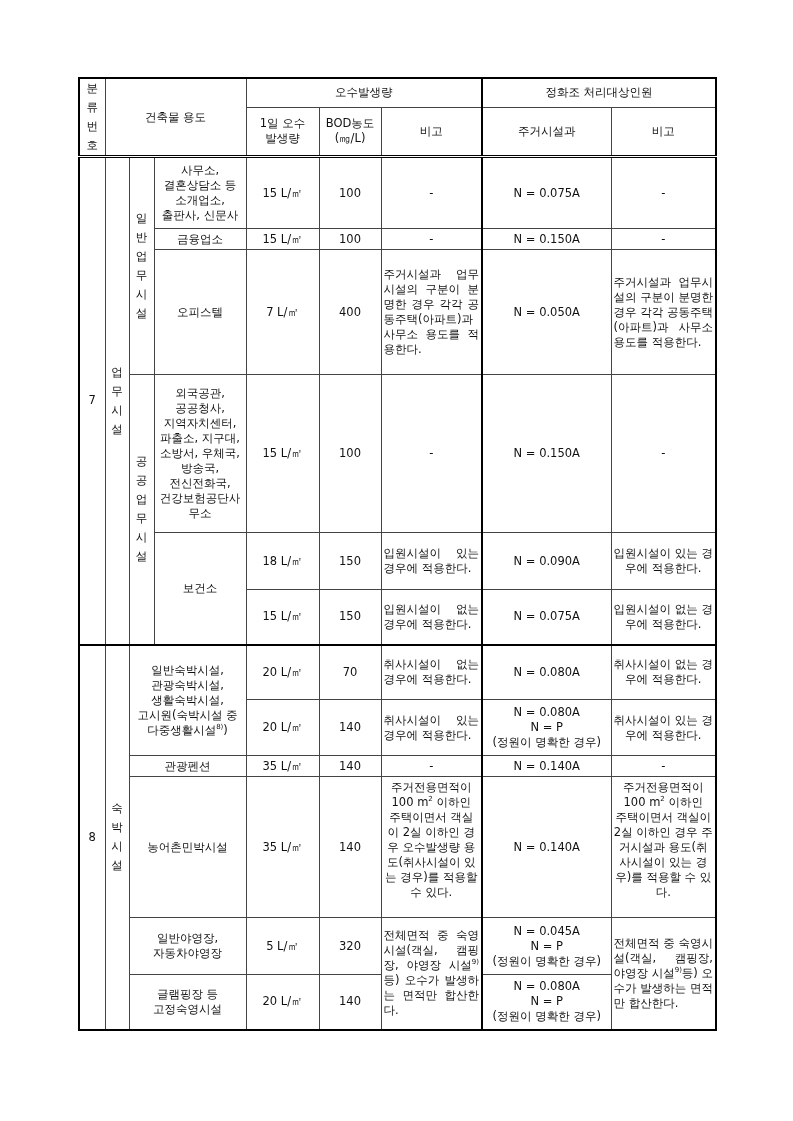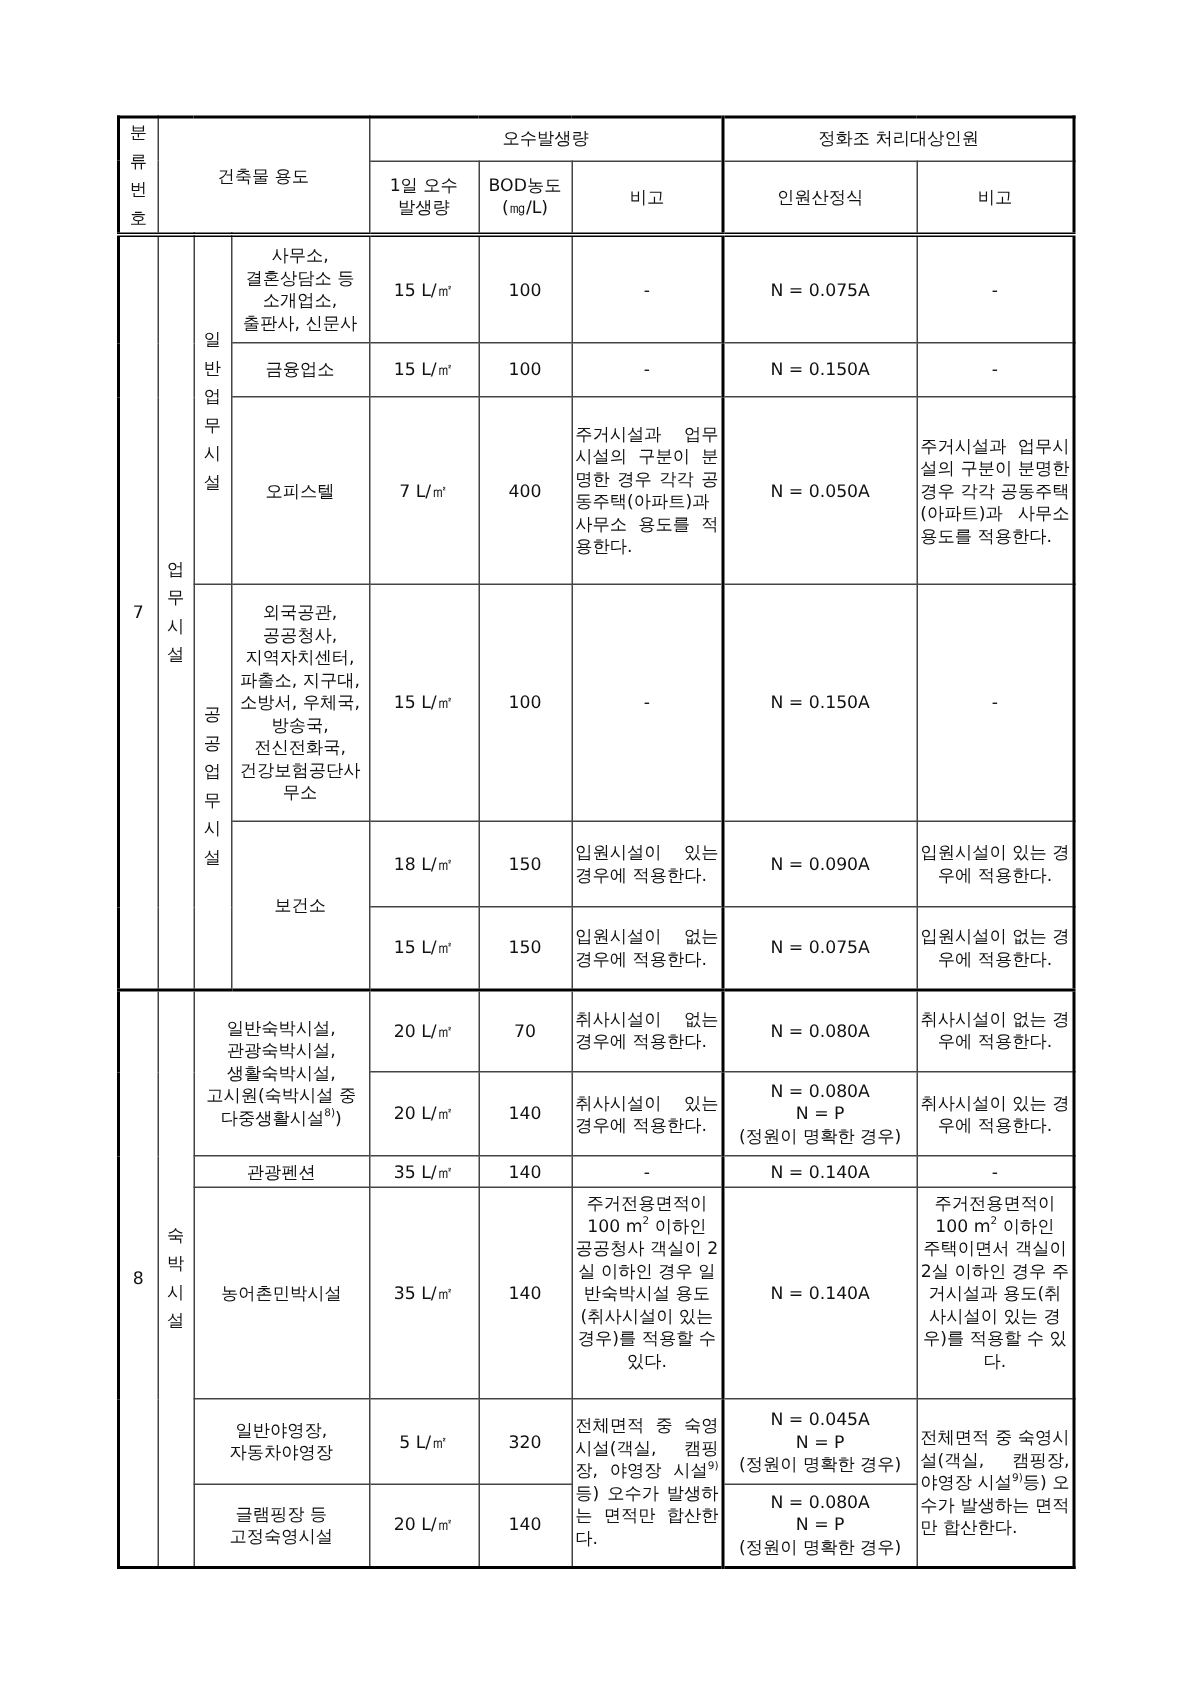--- a/index.html
+++ b/index.html
@@ -49,21 +49,21 @@
     <td rowspan="2" colspan="3" class="dblB">건축물 용도</td>
     <td colspan="3">오수발생량</td>
     <td colspan="2" class="thickL">정화조 처리대상인원</td>
   </tr>
   <tr style="height:44px">
     <td class="pre dblB">1일 오수
 발생량</td>
     <td class="pre dblB">BOD농도
 (㎎/L)</td>
     <td class="dblB">비고</td>
-    <td class="thickL dblB">인원산정식</td>
+    <td class="thickL dblB">주거시설과</td>
     <td class="dblB">비고</td>
   </tr>
 
   <tr style="height:72px">
     <td rowspan="6" class="thickB">7</td>
     <td rowspan="6" class="vert thickB">
       <span>업</span>
           <span>무</span>
           <span>시</span>
           <span>설</span>
@@ -79,21 +79,21 @@
     <td class="pre">사무소,
 결혼상담소 등
 소개업소,
 출판사, 신문사</td>
     <td>15 L/㎡</td>
     <td>100</td>
     <td>-</td>
     <td class="left thickL">N = 0.075A</td>
     <td>-</td>
   </tr>
-  <tr style="height:36px">
+  <tr style="height:21px">
     <td>금융업소</td>
     <td>15 L/㎡</td>
     <td>100</td>
     <td>-</td>
     <td class="left thickL">N = 0.150A</td>
     <td>-</td>
   </tr>
   <tr style="height:125px">
     <td>오피스텔</td>
     <td>7 L/㎡</td>
@@ -177,21 +177,21 @@
     <td>-</td>
     <td class="left thickL">N = 0.140A</td>
     <td>-</td>
   </tr>
   <tr style="height:141px">
     <td colspan="2">농어촌민박시설</td>
     <td>35 L/㎡</td>
     <td>140</td>
     <td class="left pre" style="vertical-align:top;padding-top:3px"><span>주거전용면적이
 100 m</span><sup>2</sup><span> 이하인
-공공청사 객실이 2실 이하인 경우 일반숙박시설 용도(취사시설이 있는 경우)를 적용할 수 있다.</span></td>
+주택이면서 객실이 2실 이하인 경우 오수발생량 용도(취사시설이 있는 경우)를 적용할 수 있다.</span></td>
     <td class="left thickL">N = 0.140A</td>
     <td class="left pre" style="vertical-align:top;padding-top:3px"><span>주거전용면적이
 100 m</span><sup>2</sup><span> 이하인
 주택이면서 객실이
 2실 이하인 경우 주거시설과 용도(취사시설이 있는 경우)를 적용할 수 있다.</span></td>
   </tr>
   <tr style="height:57px">
     <td colspan="2" class="pre">일반야영장,
 자동차야영장</td>
     <td>5 L/㎡</td>

